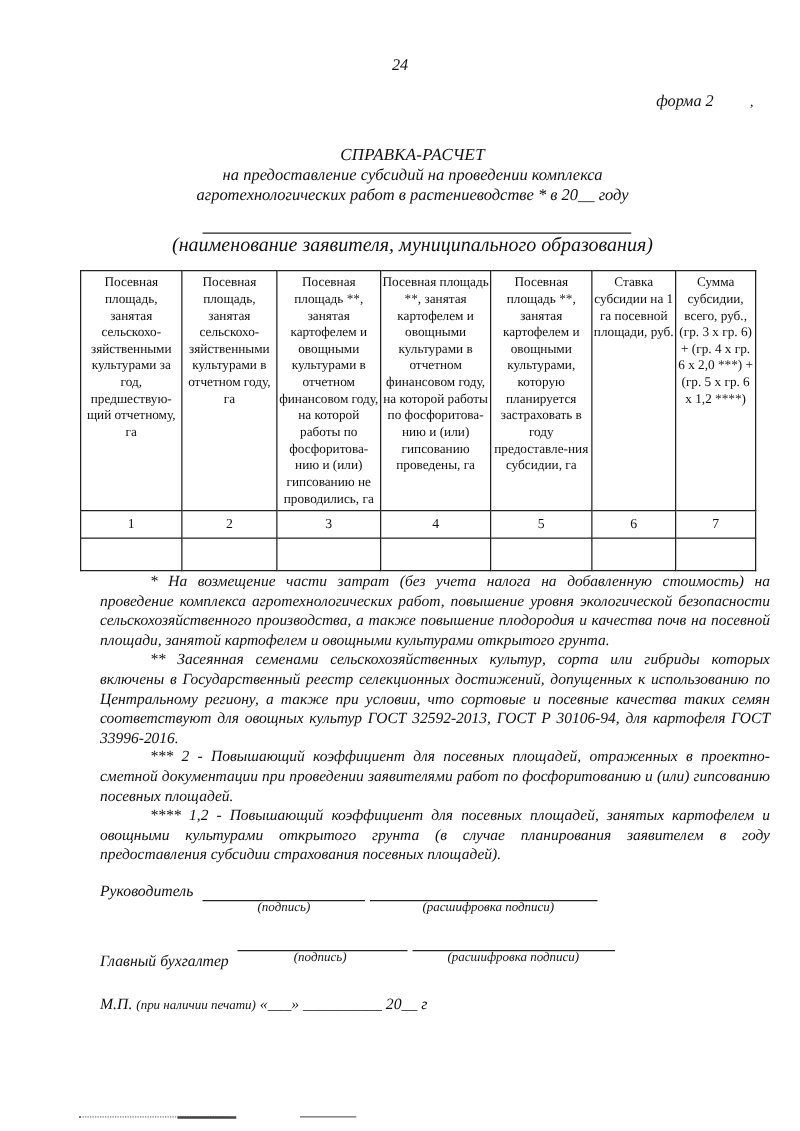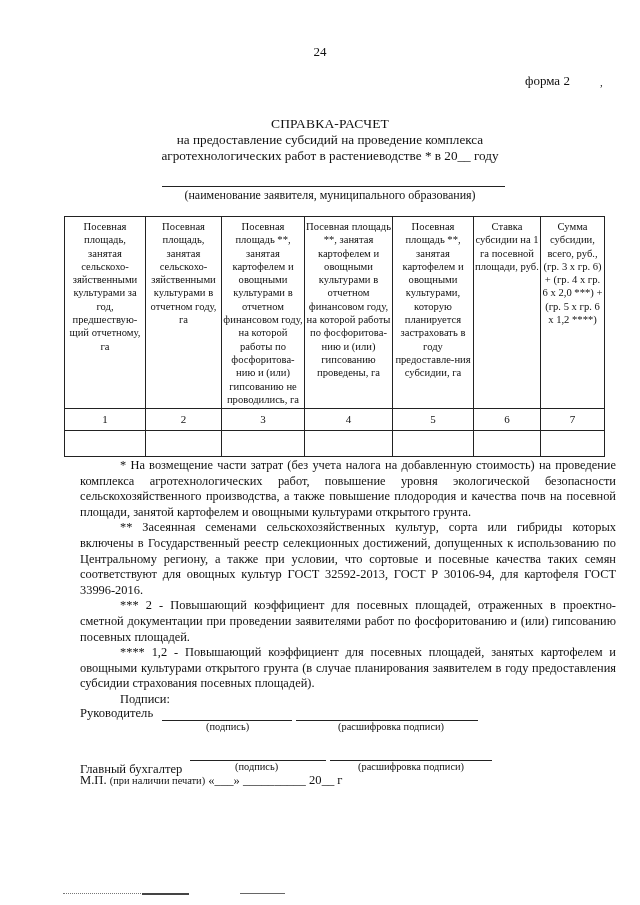--- a/index.html
+++ b/index.html
@@ -1,25 +1,25 @@
 <!DOCTYPE html>
 <html><head>
 <meta charset="utf-8">
 <style>
   html, body { margin: 0; padding: 0; background: #ffffff; }
   body { width: 640px; height: 905px; position: relative; overflow: hidden;
          font-family: "Liberation Serif", serif; color: #111; }
-  .abs { position: absolute; }
+  .abs { position: absolute; font-style: italic; }
   .page-num { left: 0; width: 640px; top: 44px; text-align: center; font-size: 13px; }
   .form-label { left: 525px; top: 73px; font-size: 13px; text-align: center; }
   .tick-mark { left: 600px; top: 76px; font-size: 11px; }
   .title-block { left: 100px; width: 460px; top: 116px; text-align: center; font-size: 13.2px; line-height: 16px; }
   .title-block .t1 { font-size: 13.5px; letter-spacing: 0.2px; }
   .name-line { left: 162px; width: 343px; top: 186px; border-top: 1px solid #222; }
-  .name-caption { left: 100px; width: 460px; top: 188px; text-align: center; font-size: 12px; }
+  .name-caption { left: 100px; width: 460px; top: 188px; text-align: center; font-size: 16px; }
 
   table.main { position: absolute; left: 64px; top: 216px; width: 540px; border-collapse: collapse; table-layout: fixed; }
   table.main td { border: 1.3px solid #222; text-align: center; vertical-align: top; font-size: 10.6px; line-height: 13.3px; padding: 3px 1px 0 1px; }
   table.main tr.hdr td { height: 188px; }
   table.main tr.nums td { height: 21px; vertical-align: middle; padding: 0; font-size: 11px; }
   table.main tr.empty td { height: 22px; }
 
   .notes { left: 80px; width: 536px; top: 458px; font-size: 12.4px; line-height: 15.6px; text-align: justify; }
   .notes p { margin: 0; text-indent: 40px; }
   .notes p.sig { text-indent: 40px; }
@@ -33,21 +33,21 @@
 </style>
 </head>
 <body>
 
 <div class="abs page-num">24</div>
 <div class="abs form-label">форма 2</div>
 <div class="abs tick-mark">,</div>
 
 <div class="abs title-block">
   <div class="t1">СПРАВКА-РАСЧЕТ</div>
-  <div>на предоставление субсидий на проведение комплекса</div>
+  <div>на предоставление субсидий на проведении комплекса</div>
   <div>агротехнологических работ в растениеводстве * в 20__ году</div>
 </div>
 
 <div class="abs name-line"></div>
 <div class="abs name-caption">(наименование заявителя, муниципального образования)</div>
 
 <table class="main">
   <colgroup>
     <col style="width:81px">
       <col style="width:76px">
@@ -86,36 +86,35 @@
     <td></td>
   </tr>
 </tbody>
   </table>
 
 <div class="abs notes">
   <p>* На возмещение части затрат (без учета налога на добавленную стоимость) на проведение комплекса агротехнологических работ, повышение уровня экологической безопасности сельскохозяйственного производства, а также повышение плодородия и качества почв на посевной площади, занятой картофелем и овощными культурами открытого грунта.</p>
   <p>** Засеянная семенами сельскохозяйственных культур, сорта или гибриды которых включены в Государственный реестр селекционных достижений, допущенных к использованию по Центральному региону, а также при условии, что сортовые и посевные качества таких семян соответствуют для овощных культур ГОСТ 32592-2013, ГОСТ Р 30106-94, для картофеля ГОСТ 33996-2016.</p>
   <p>*** 2 - Повышающий коэффициент для посевных площадей, отраженных в проектно-сметной документации при проведении заявителями работ по фосфоритованию и (или) гипсованию посевных площадей.</p>
   <p>**** 1,2 - Повышающий коэффициент для посевных площадей, занятых картофелем и овощными культурами открытого грунта (в случае планирования заявителем в году предоставления субсидии страхования посевных площадей).</p>
-  <p class="sig">Подписи:</p>
 </div>
 
 <div class="abs sign-row" style="left:80px; top:706px;">Руководитель</div>
 <div class="line" style="left:162px; top:720px; width:130px;"></div>
 <div class="line" style="left:296px; top:720px; width:182px;"></div>
 <div class="abs small" style="left:206px; top:721px;">(подпись)</div>
 <div class="abs small" style="left:338px; top:721px;">(расшифровка подписи)</div>
 
 <div class="abs sign-row" style="left:80px; top:746px;margin-top:16px;">Главный бухгалтер</div>
 <div class="line" style="left:190px; top:760px; width:136px;"></div>
 <div class="line" style="left:330px; top:760px; width:162px;"></div>
 <div class="abs small" style="left:235px; top:761px;">(подпись)</div>
 <div class="abs small" style="left:358px; top:761px;">(расшифровка подписи)</div>
 
-<div class="abs sign-row" style="left:80px; top:773px;">
+<div class="abs sign-row" style="left:80px; top:796px;">
   <span>М.П.</span>
   <span class="small">(при наличии печати)</span>
   <span>«___» __________ 20__ г</span>
 </div>
 
 <div class="abs bottom-noise"></div>
 <div class="abs bottom-noise2"></div>
 <div class="abs bottom-noise3"></div>
 
 </body></html>

